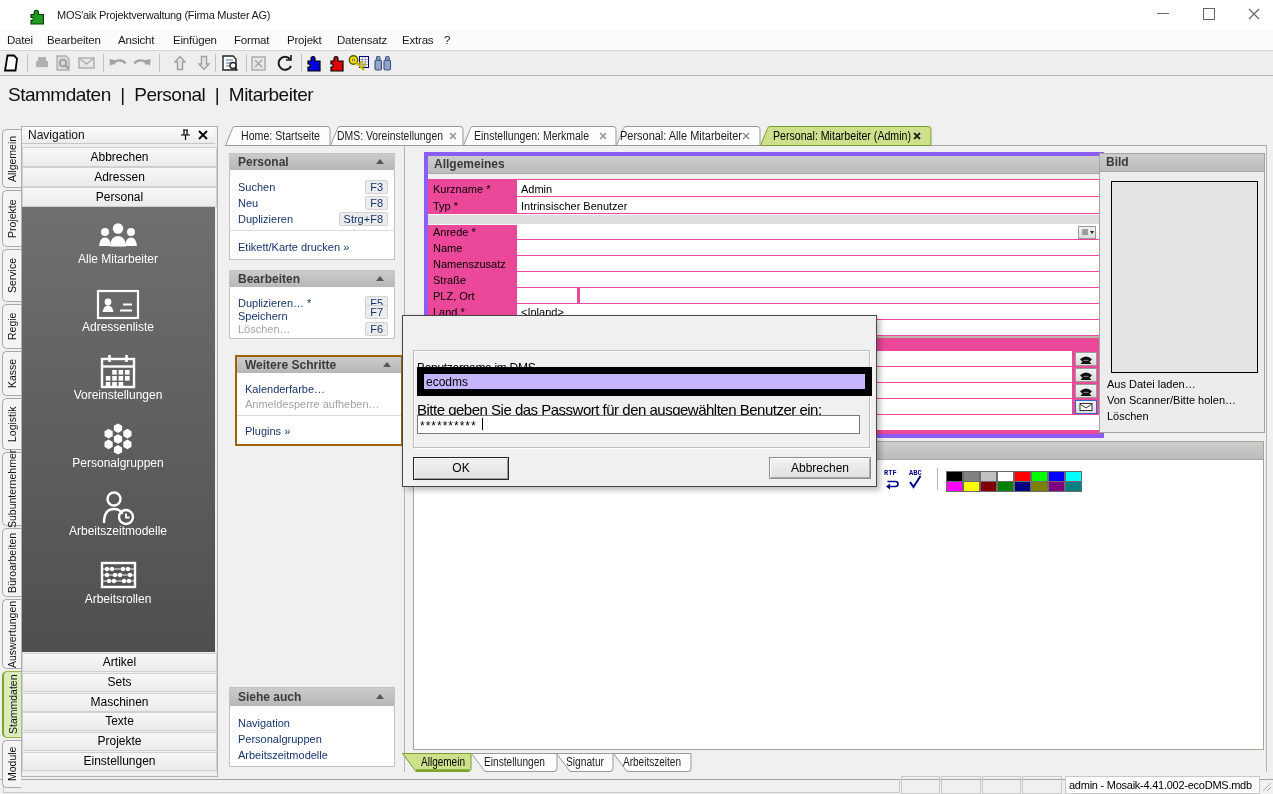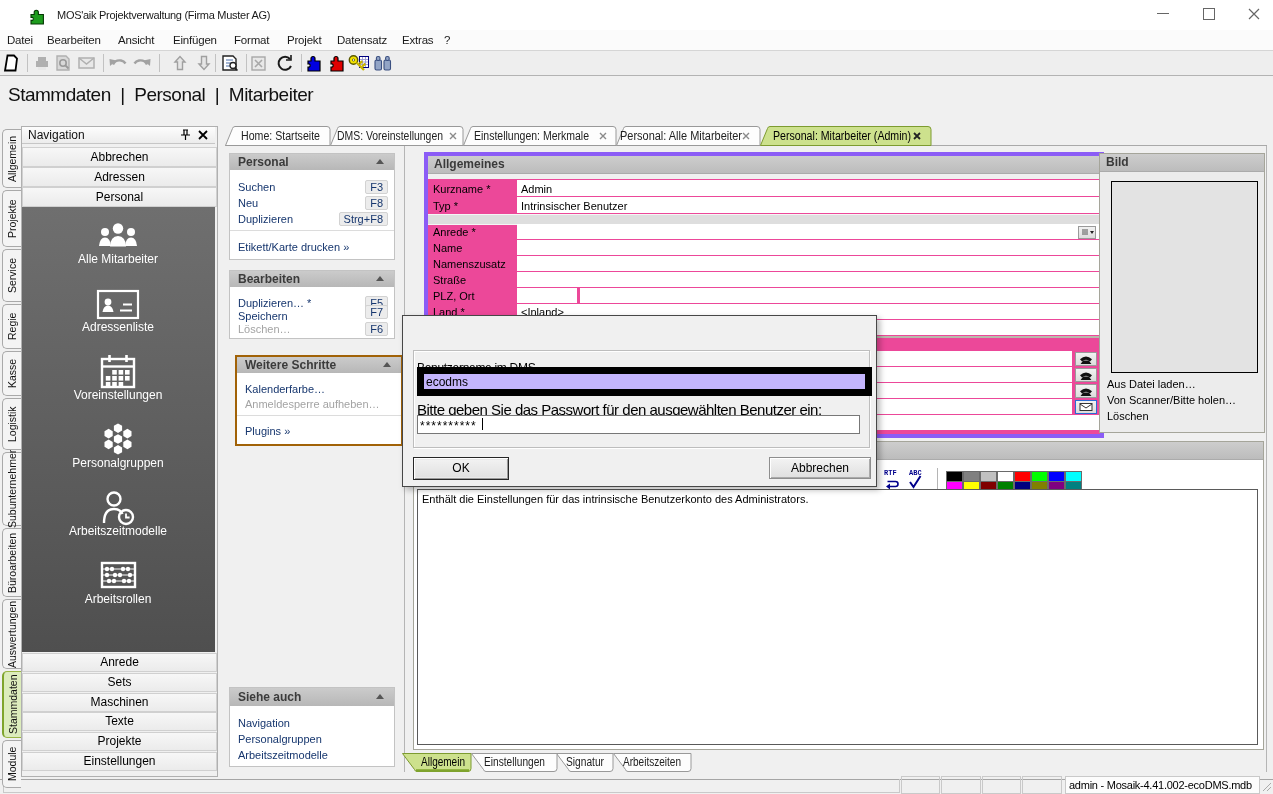--- a/index.html
+++ b/index.html
@@ -240,21 +240,21 @@
         <circle cx="108" cy="374" r="2.2"></circle>
   </g>
  </g>
 </svg>
 <div class="ditem" style="top:252px">Alle Mitarbeiter</div>
 <div class="ditem" style="top:320px">Adressenliste</div>
 <div class="ditem" style="top:388px">Voreinstellungen</div>
 <div class="ditem" style="top:456px">Personalgruppen</div>
 <div class="ditem" style="top:524px">Arbeitszeitmodelle</div>
 <div class="ditem" style="top:592px">Arbeitsrollen</div>
-<div class="navbtn" style="top:653px;height:17px;line-height:17px">Anrede</div>
+<div class="navbtn" style="top:653px;height:17px;line-height:17px">Artikel</div>
 <div class="navbtn" style="top:673px;height:17px;line-height:17px">Sets</div>
 <div class="navbtn" style="top:693px;height:17px;line-height:17px">Maschinen</div>
 <div class="navbtn" style="top:712px;height:17px;line-height:17px">Texte</div>
 <div class="navbtn" style="top:732px;height:17px;line-height:17px">Projekte</div>
 <div class="navbtn" style="top:752px;height:17px;line-height:17px">Einstellungen</div>
 
 <div class="a" style="left:229px;top:153px;width:164px;height:105px;background:#fff;border:1px solid #c3c3c3">
  <div class="shdr" style="height:16px">Personal<span class="arr"></span></div>
  <div class="navy" style="position:absolute;left:8px;top:27px">Suchen</div>
     <div class="key" style="top:26px">F3</div>
@@ -404,23 +404,20 @@
       <div style="position:absolute;left:119px;top:0;width:15px;height:9px;background:#00ffff;border:1px solid #6a6a6a"></div>
       <div style="position:absolute;left:0px;top:10px;width:15px;height:9px;background:#ff00ff;border:1px solid #6a6a6a"></div>
       <div style="position:absolute;left:17px;top:10px;width:15px;height:9px;background:#ffff00;border:1px solid #6a6a6a"></div>
       <div style="position:absolute;left:34px;top:10px;width:15px;height:9px;background:#800000;border:1px solid #6a6a6a"></div>
       <div style="position:absolute;left:51px;top:10px;width:15px;height:9px;background:#008000;border:1px solid #6a6a6a"></div>
       <div style="position:absolute;left:68px;top:10px;width:15px;height:9px;background:#000080;border:1px solid #6a6a6a"></div>
       <div style="position:absolute;left:85px;top:10px;width:15px;height:9px;background:#808000;border:1px solid #6a6a6a"></div>
       <div style="position:absolute;left:102px;top:10px;width:15px;height:9px;background:#800080;border:1px solid #6a6a6a"></div>
       <div style="position:absolute;left:119px;top:10px;width:15px;height:9px;background:#008080;border:1px solid #6a6a6a"></div>
     </div>
- <div class="a" style="left:3px;top:47px;width:839px;height:254px;border:1px solid #5a5a5a;background:#fff">
-  <div style="position:absolute;left:4px;top:3px">Enthält die Einstellungen für das intrinsische Benutzerkonto des Administrators.</div>
- </div>
 </div>
 
 <svg class="a" style="left:400px;top:753px" width="300" height="20" viewBox="0 0 300 20">
  <g stroke="#999" fill="#fdfdfd">
   <path d="M213.5 0.5 L225.5 16.5 Q226 18.5 228 18.5 L288 18.5 Q291 18.5 291 15.5 L291 0.5 Z"></path>
   <path d="M156.5 0.5 L168.5 16.5 Q169 18.5 171 18.5 L210 18.5 Q213 18.5 213 15.5 L213 0.5 Z"></path>
   <path d="M71.5 0.5 L83.5 16.5 Q84 18.5 86 18.5 L154 18.5 Q157 18.5 157 15.5 L157 0.5 Z"></path>
   <path d="M2.5 0.5 L14.5 16.5 Q15 18.5 17 18.5 L68 18.5 Q71 18.5 71 15.5 L71 0.5 Z" fill="#cde18d" stroke="#7d9b30"></path>
  </g>
  <path d="M16 17.5 L69 17.5" stroke="#7fa42c" stroke-width="2.5"></path>

